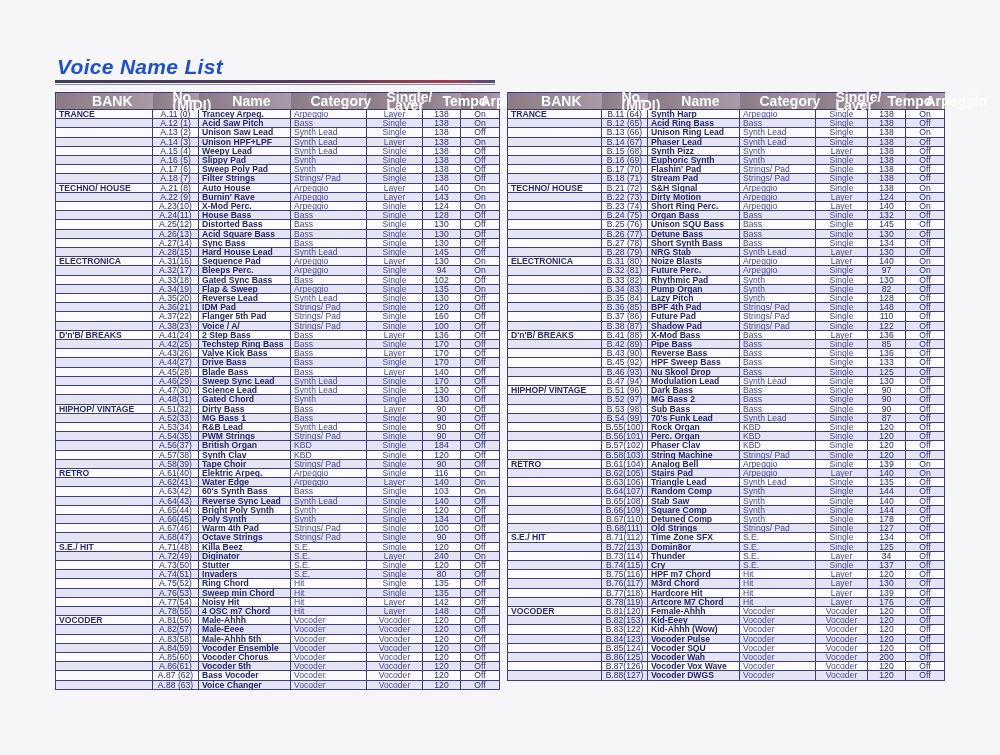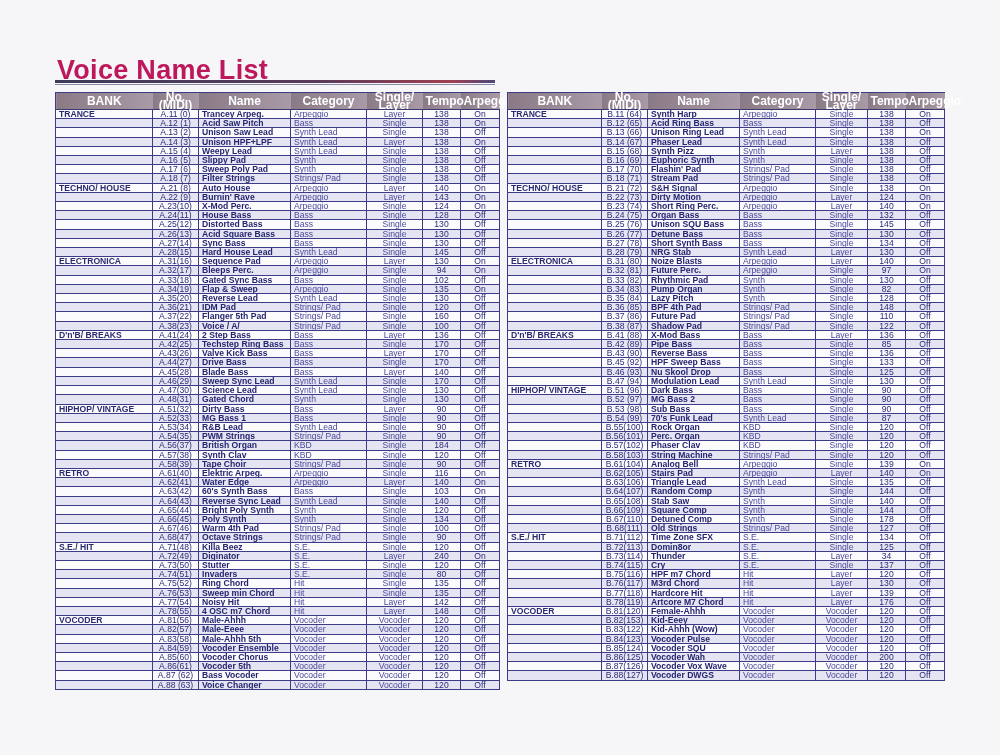--- a/index.html
+++ b/index.html
@@ -4,44 +4,45 @@
 <style>
   html, body { margin: 0; padding: 0; }
   body {
     width: 1000px; height: 755px; overflow: hidden;
     background: #f6f6f8;
     font-family: "Liberation Sans", sans-serif;
     position: relative;
   }
   .page-title {
     position: absolute; left: 57px; top: 55px;
-    font-size: 27px; font-weight: bold; color: #be185d;
+    font-size: 21px; font-weight: bold; color: #1d4ed8;
     letter-spacing: 0.3px;
+    font-style: italic;
   }
   .title-rule {
     position: absolute; left: 55px; top: 80px; width: 440px; height: 3px;
     background: linear-gradient(90deg, #3c3c5a 0%, #5a3a5a 60%, #a04050 90%, #4a4a7a 100%);
   }
   .title-rule2 {
     position: absolute; left: 55px; top: 84px; width: 440px; height: 1px;
     background: #8a8aa8;
   }
   table.voice {
     position: absolute; top: 92px;
     border-collapse: collapse;
     table-layout: fixed;
     font-size: 8.6px;
     color: #2c2c78;
   }
   table.left { left: 55px; width: 444px; }
   table.right { left: 507px; width: 437px; }
   table.voice th {
     background: linear-gradient(90deg, #8a7a86, #a89aa6);
-    color: #ffffff; font-weight: bold; font-size: 12px;
-    height: 8px; line-height: 8px; padding: 0 3px; text-align: center;
+    color: #ffffff; font-weight: bold; font-size: 14px;
+    height: 8px; line-height: 8px; padding: 0 20px; text-align: right;
     border-bottom: 1px solid #3a3a70;
   }
   table.voice td {
     height: 8.2px; line-height: 8.2px; padding: 0 3px;
     border-bottom: 1px solid #3c3c86;
     border-right: 1px solid #3c3c86;
     white-space: nowrap; overflow: hidden;
     background: #fbfbfe;
   }
   table.voice tr.shade td { background: #e4e4f2; }

